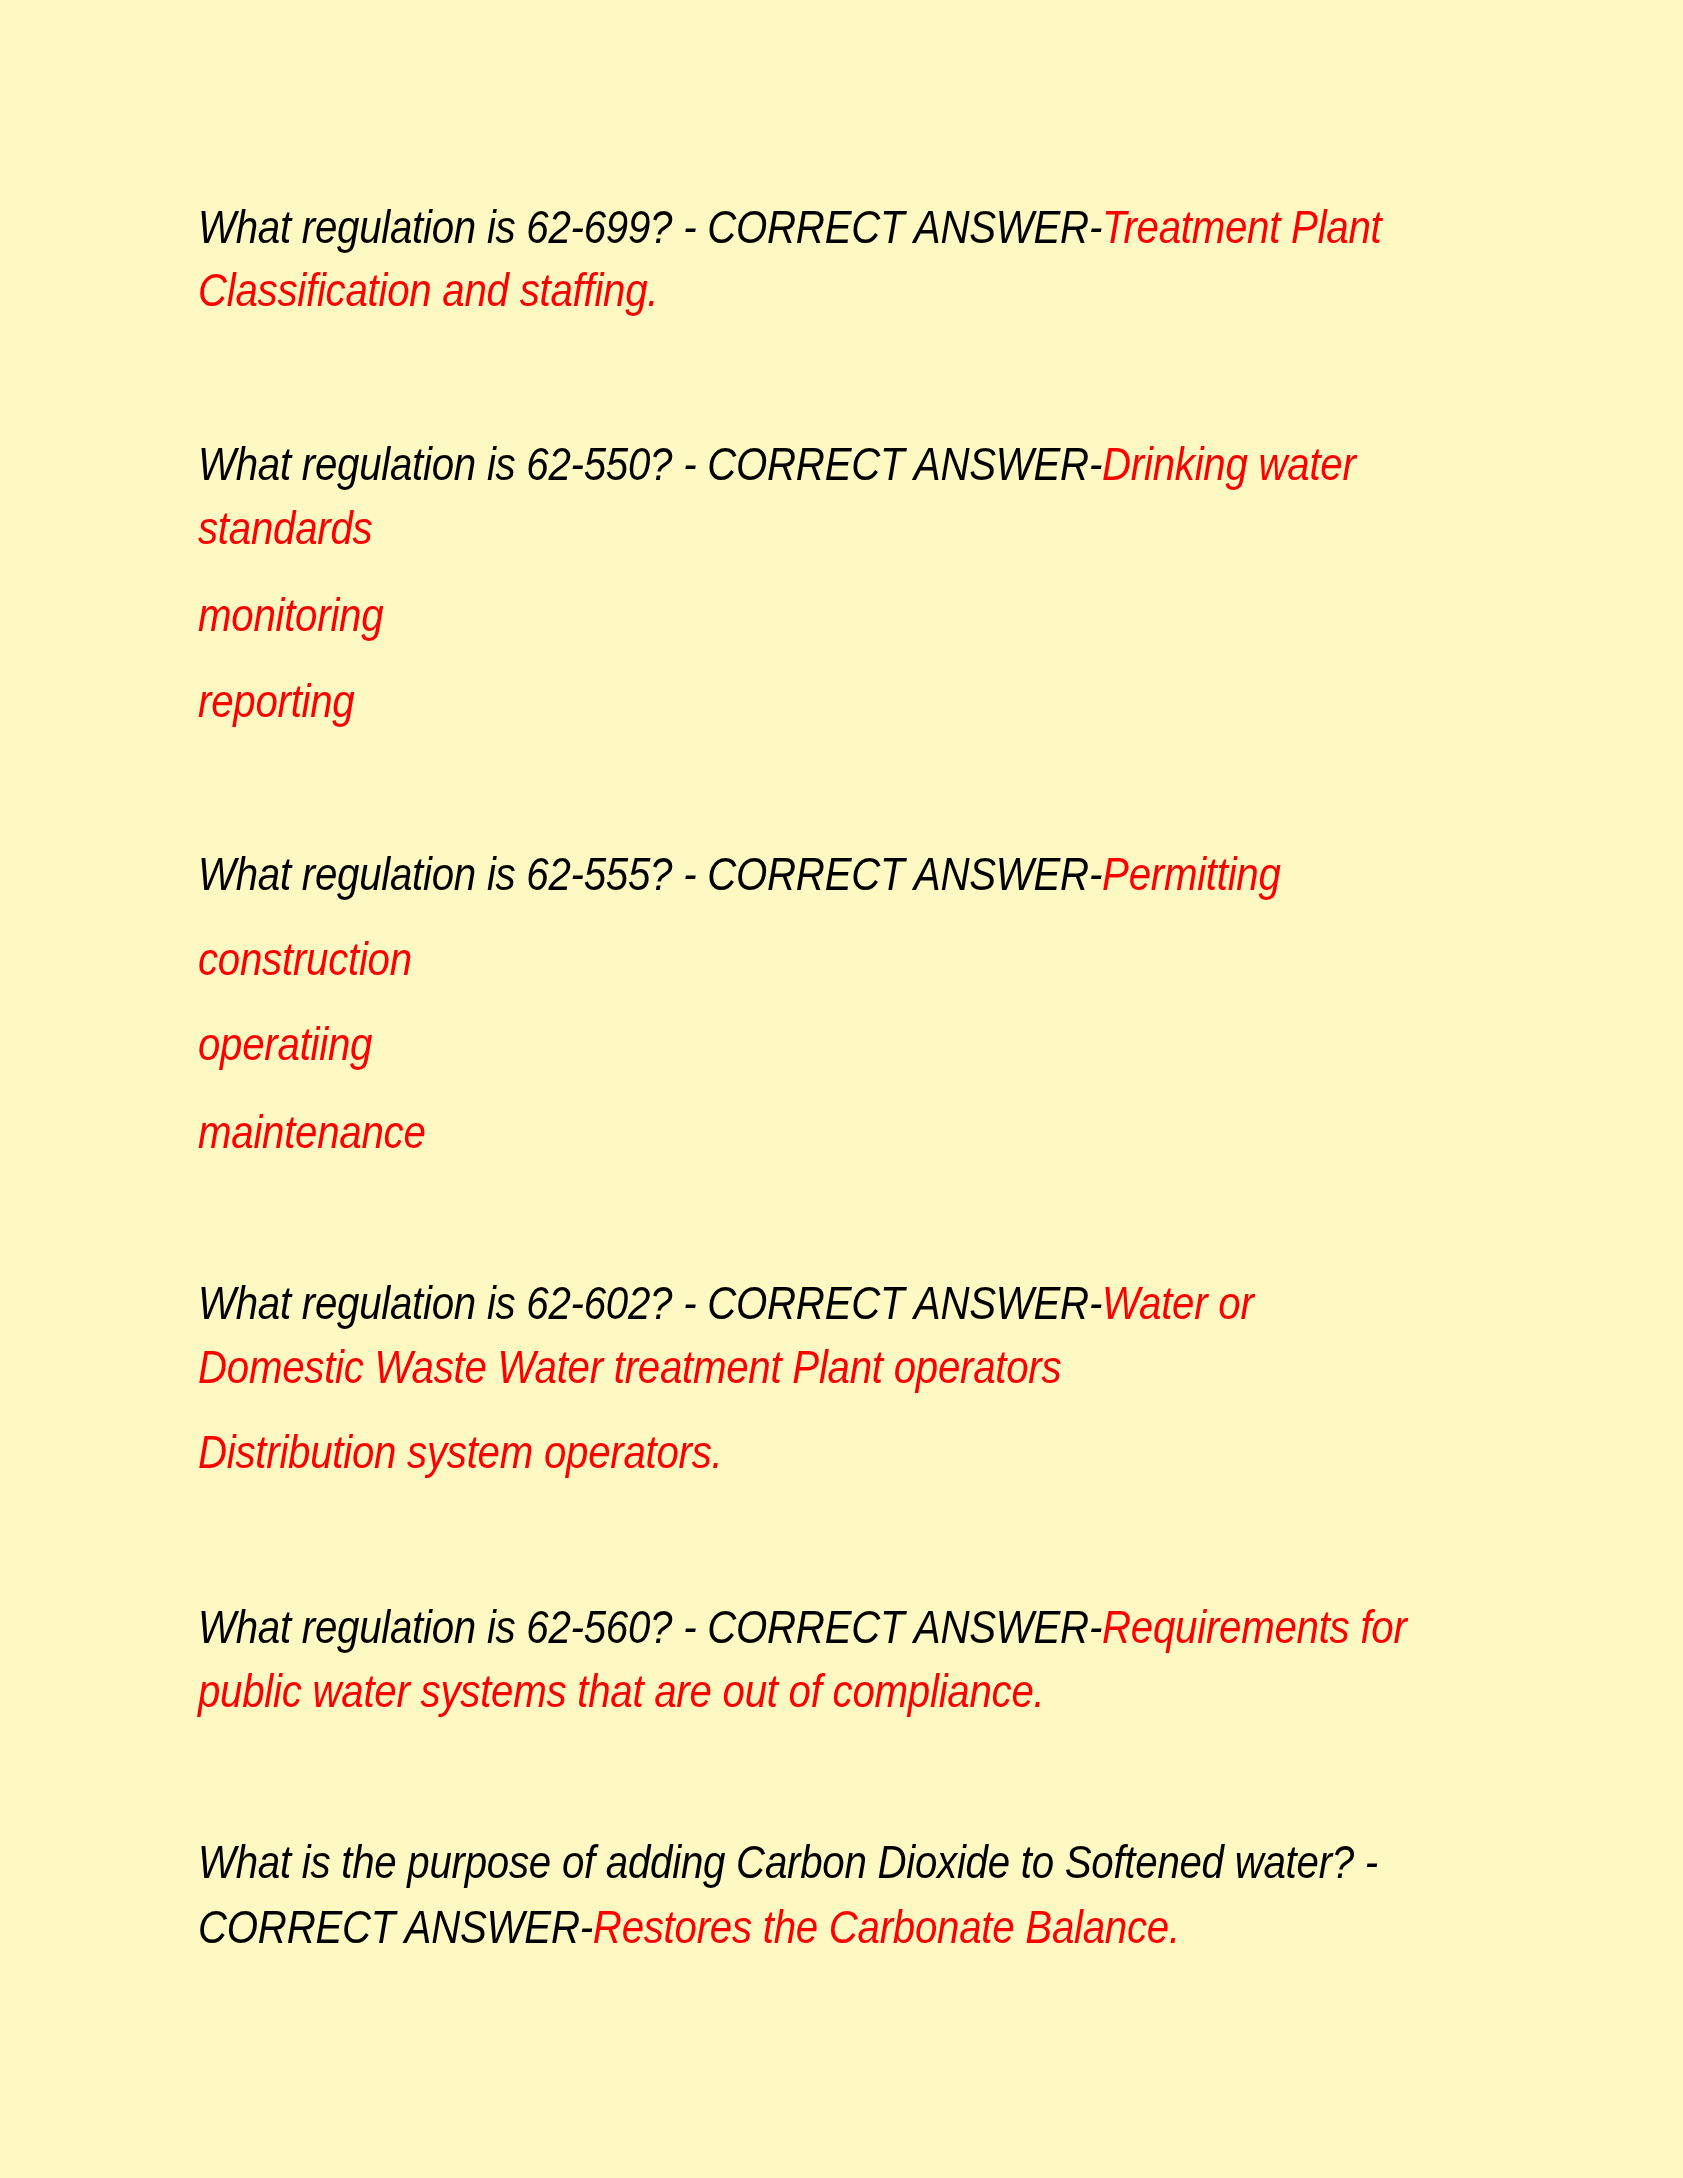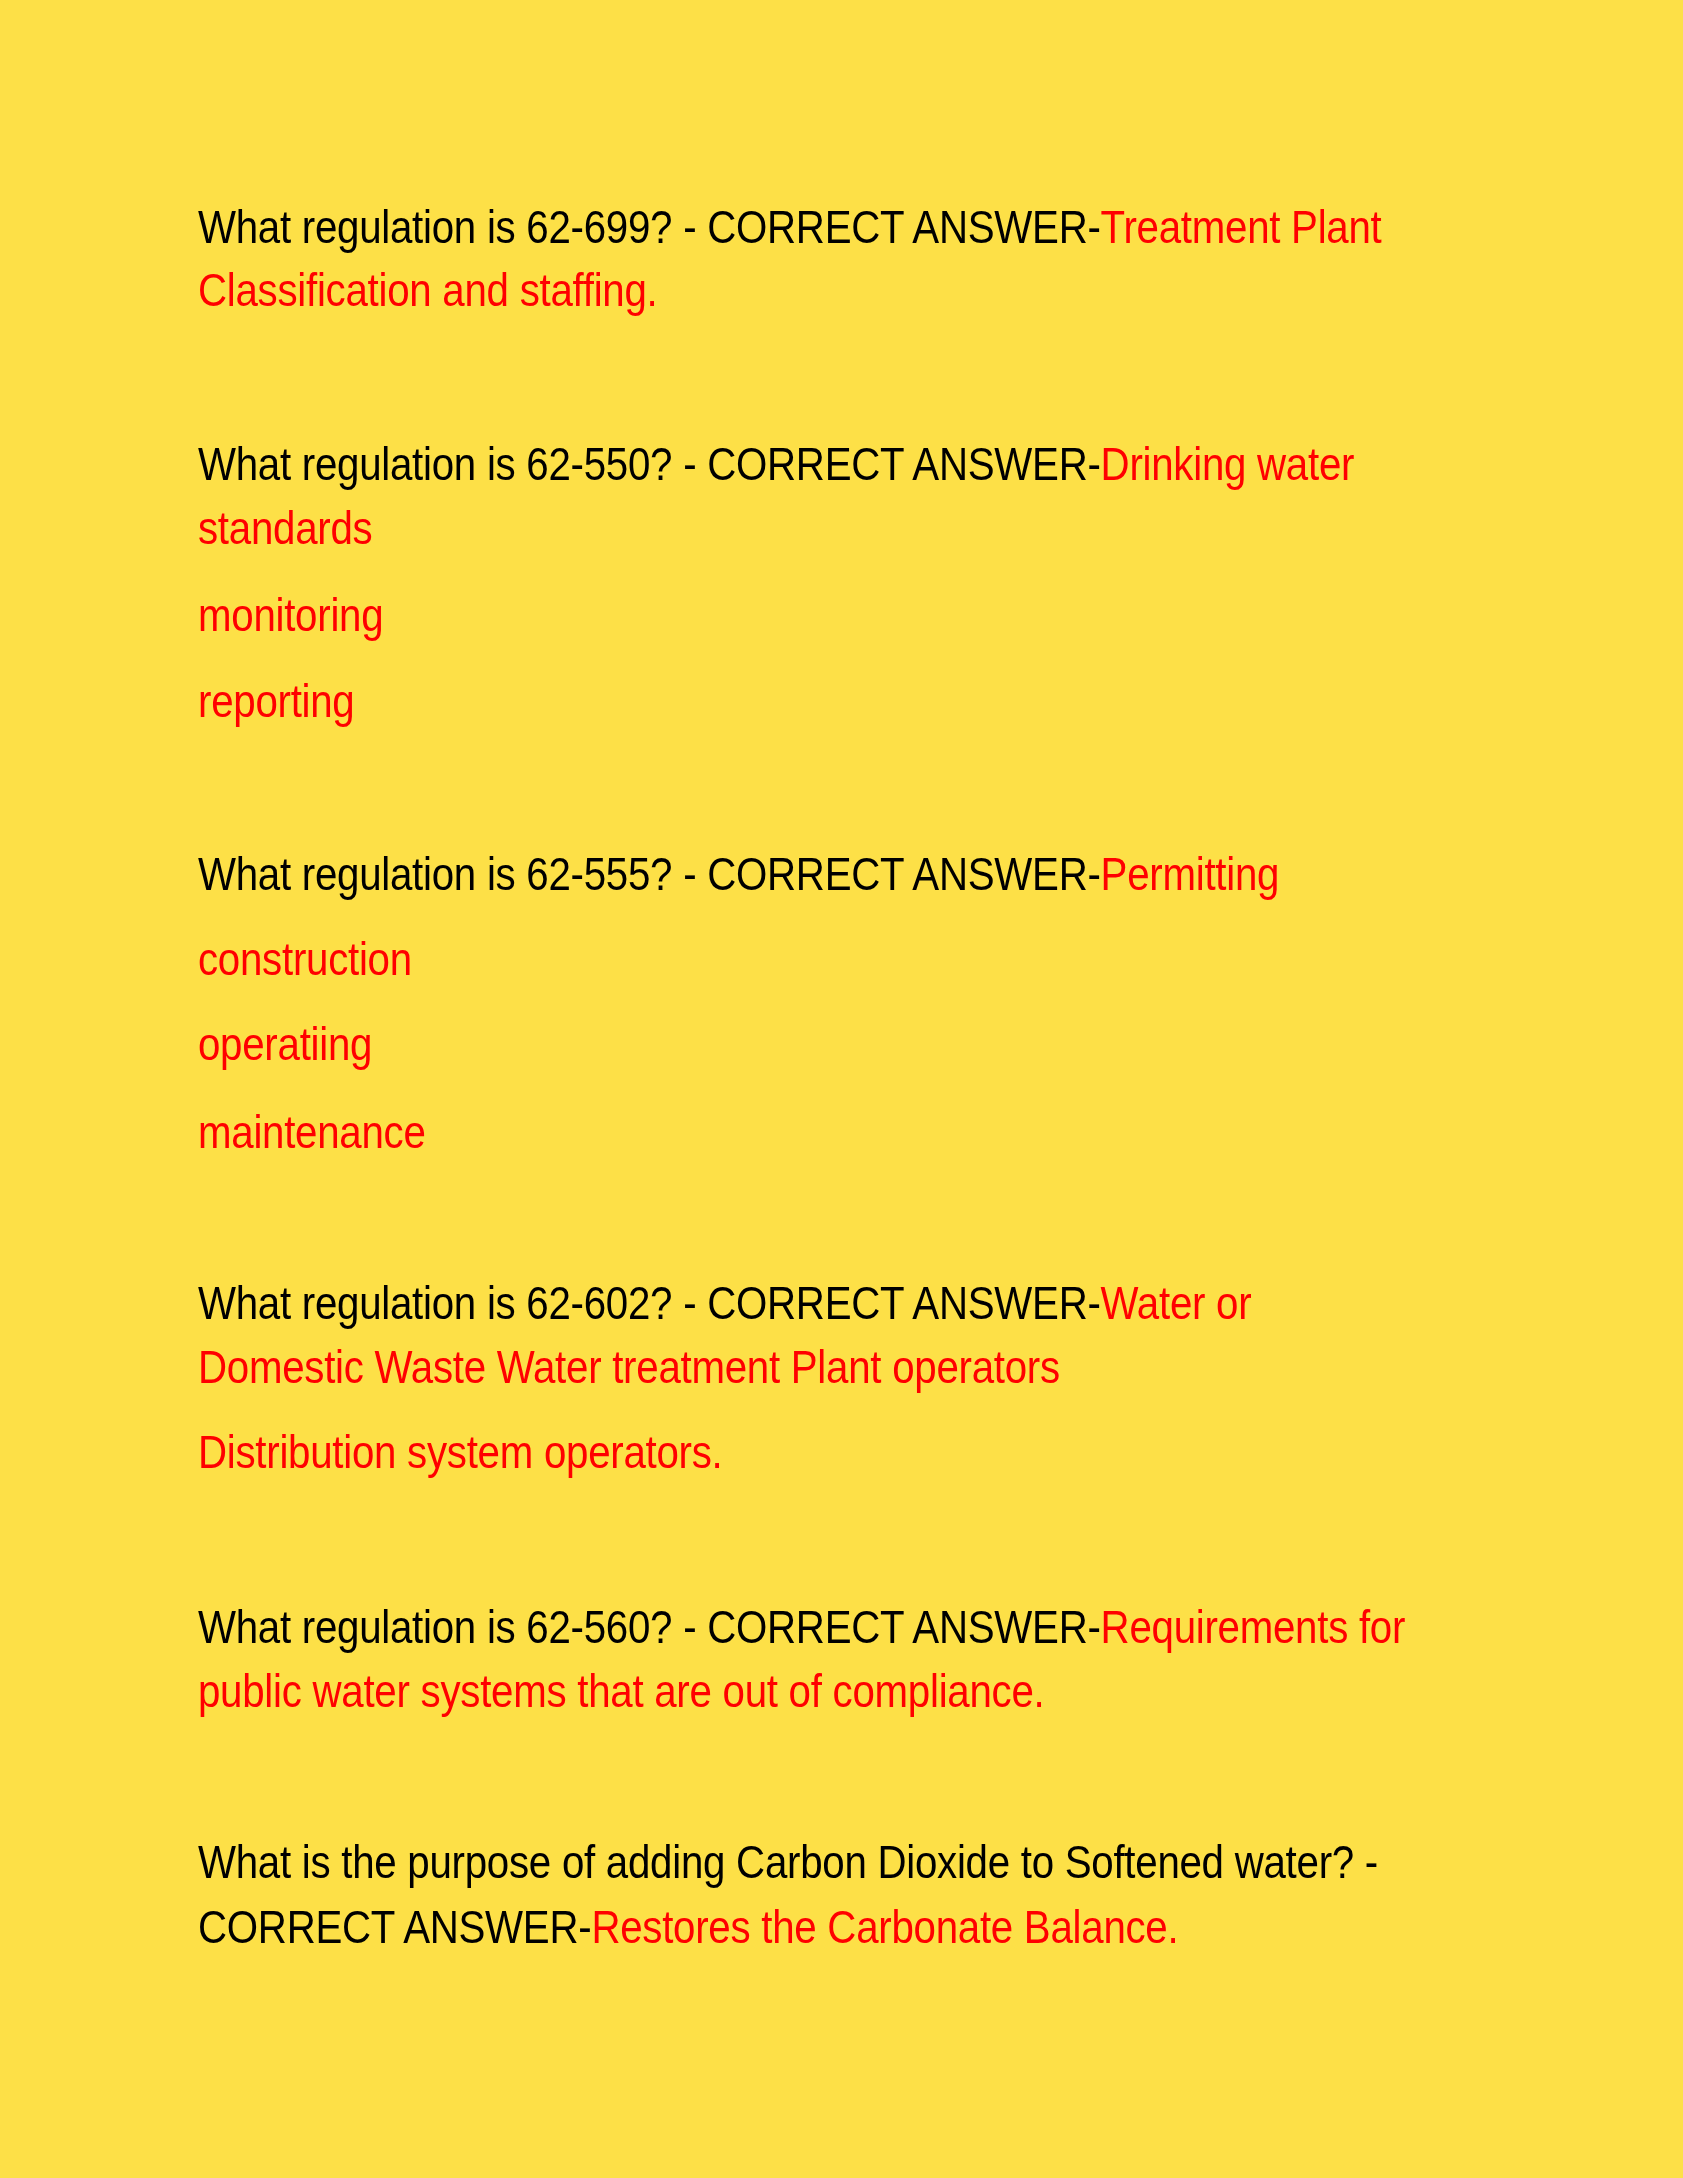--- a/index.html
+++ b/index.html
@@ -12,21 +12,22 @@
       height: 2178px;
       position: relative;
       overflow: hidden;
       font-family: "Liberation Sans", "DejaVu Sans", sans-serif;
     }
     .page {
       position: absolute;
       left: 0; top: 0;
       width: 1683px;
       height: 2178px;
-      background: #fde047;
+      background: #fef9c3;
+      font-style: italic;
     }
     .line {
       position: absolute;
       left: 198px;
       font-size: 46px;
       line-height: 46px;
       white-space: nowrap;
       transform-origin: left top;
       transform: scaleX(0.875);
       letter-spacing: -0.3px;

